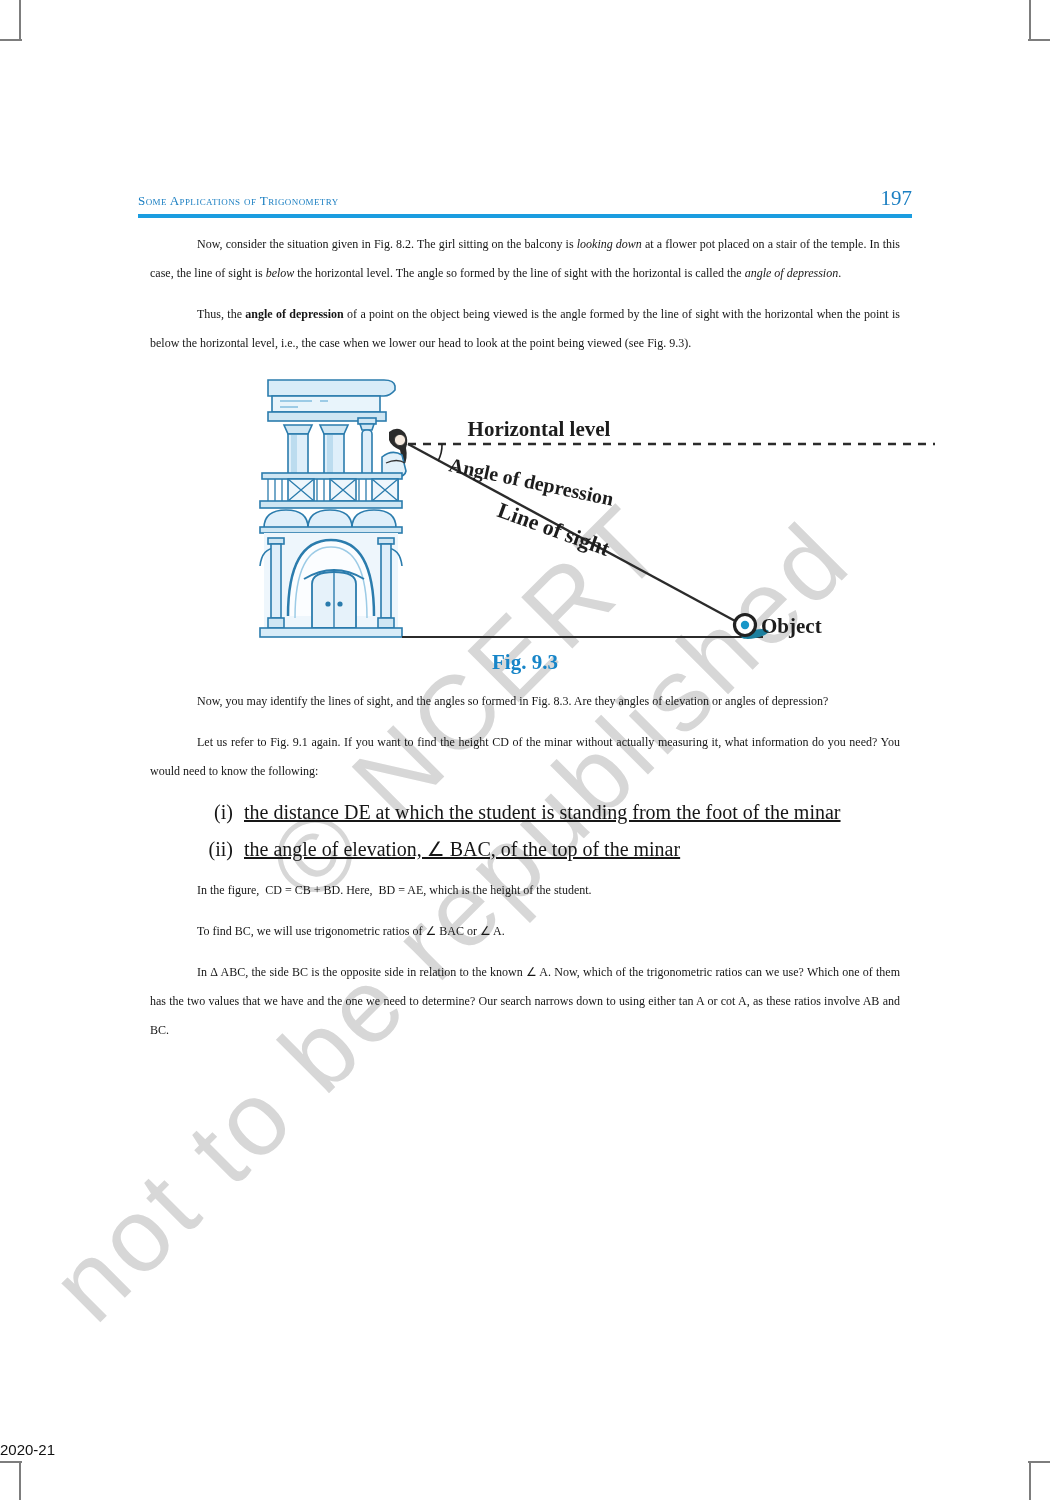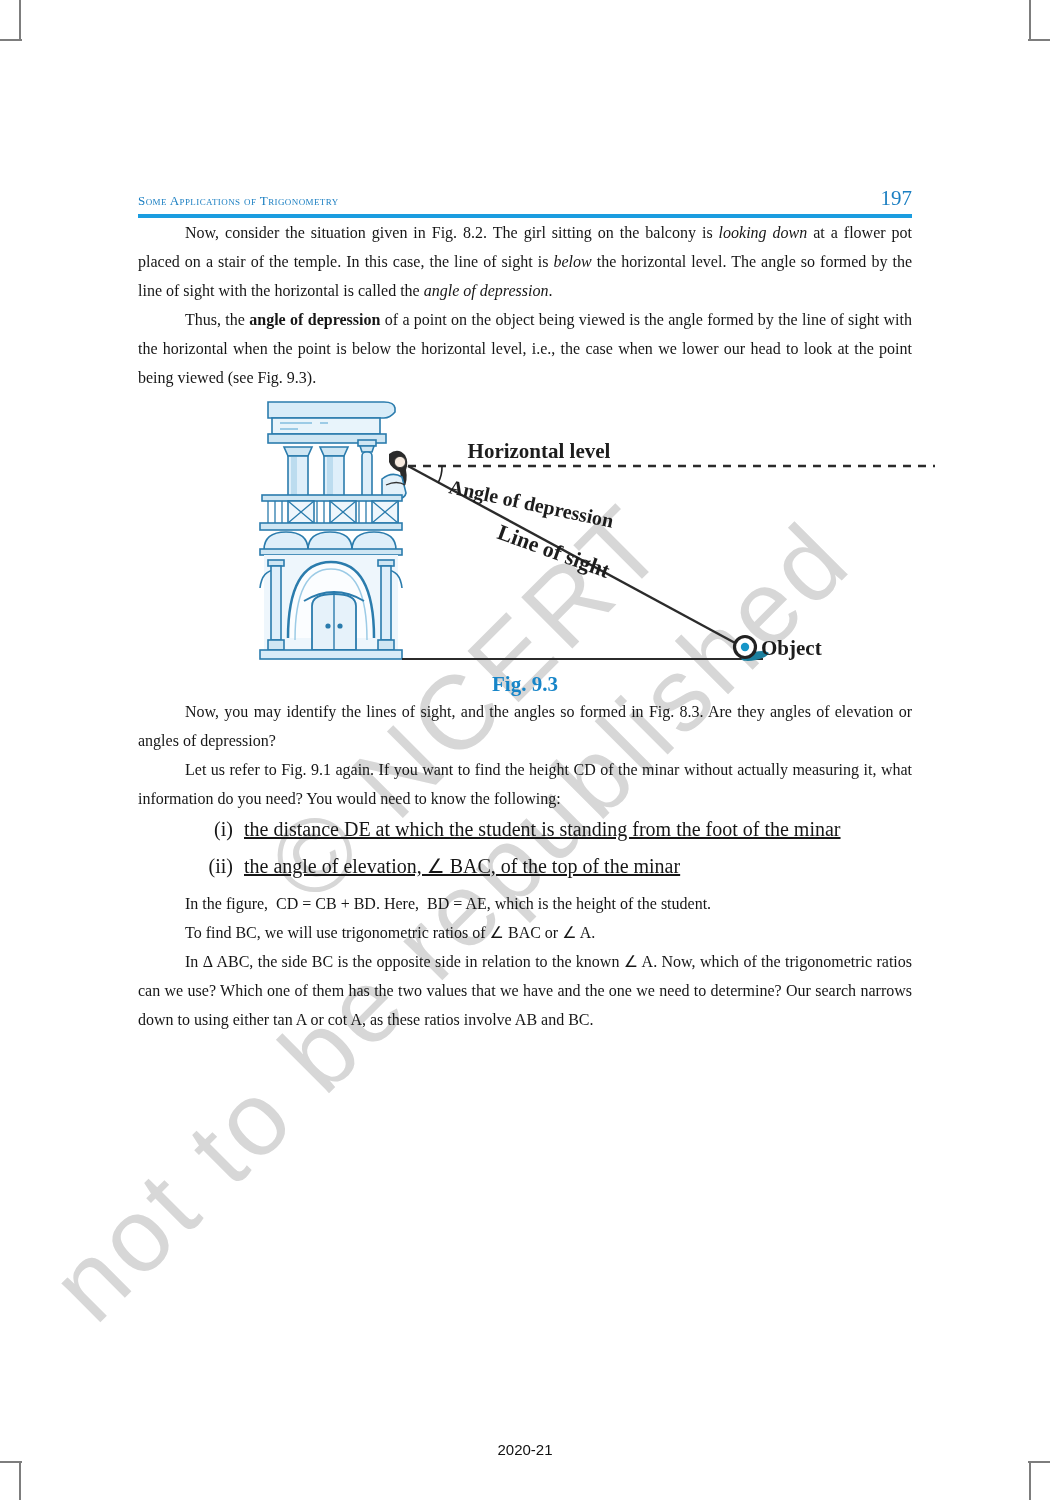--- a/index.html
+++ b/index.html
@@ -12,36 +12,36 @@
       font-family:"Liberation Sans",sans-serif;transform:rotate(-45deg);transform-origin:0 0;}
   .wm1{left:245px;top:840px;font-size:105px;letter-spacing:6px;}
   .wm2{left:28px;top:1260px;font-size:104px;letter-spacing:5px;}
   
   .content{position:absolute;left:138px;top:0;width:774px;z-index:1;}
   .header-row{margin-top:186px;display:flex;justify-content:space-between;align-items:baseline;
               color:var(--header-blue,#1b7fc2);}
   .running-head{font-variant:small-caps;font-size:13px;letter-spacing:0.4px;}
   .page-num{font-size:21px;}
   .rule{margin-top:3px;height:4px;background:var(--rule-blue,#1b9de0);}
-  p.body{margin:0;font-size:16px;line-height:29px;text-align:justify;text-indent:47px;}
+  p.body{margin:12px;font-size:12px;line-height:29px;text-align:justify;text-indent:47px;}
   .b{font-weight:bold;}
   .i{font-style:italic;}
   .mt16{margin-top:16px;} .mt8{margin-top:8px;} .mt9{margin-top:9px;} .mt13{margin-top:13px;}
   .mt17{margin-top:17px;} .mt4{margin-top:4px;}
   
   .figure-wrap{margin-top:0px;margin-left:120px;width:680px;height:278px;position:relative;}
   .fig-caption{margin-top:2px;text-align:center;font-weight:bold;font-size:21px;
                color:var(--caption-blue,#1785c8);}
   
   .list{margin-top:2px;font-size:20px;line-height:29px;}
   .list-item{display:flex;margin-bottom:8px;}
   .list-marker{width:95px;text-align:right;flex:0 0 auto;}
   .list-text{margin-left:11px;text-decoration:underline;}
   
-  .footer{position:absolute;left:0;right:0;top:1441px;text-align:center;z-index:1;
+  .footer{position:absolute;left:0;right:0;top:1441px;z-index:1;
           font-family:"Liberation Sans",sans-serif;font-size:15px;color:#111;}
   svg text{font-family:"Liberation Serif",serif;font-weight:bold;fill:#1d1d1d;}
 </style>
 </head>
 <body>
 
 <div class="page">
 
   <div class="crop" style="left:19px;top:0;width:2px;height:40px;"></div>
   <div class="crop" style="left:0;top:39px;width:22px;height:2px;"></div>

